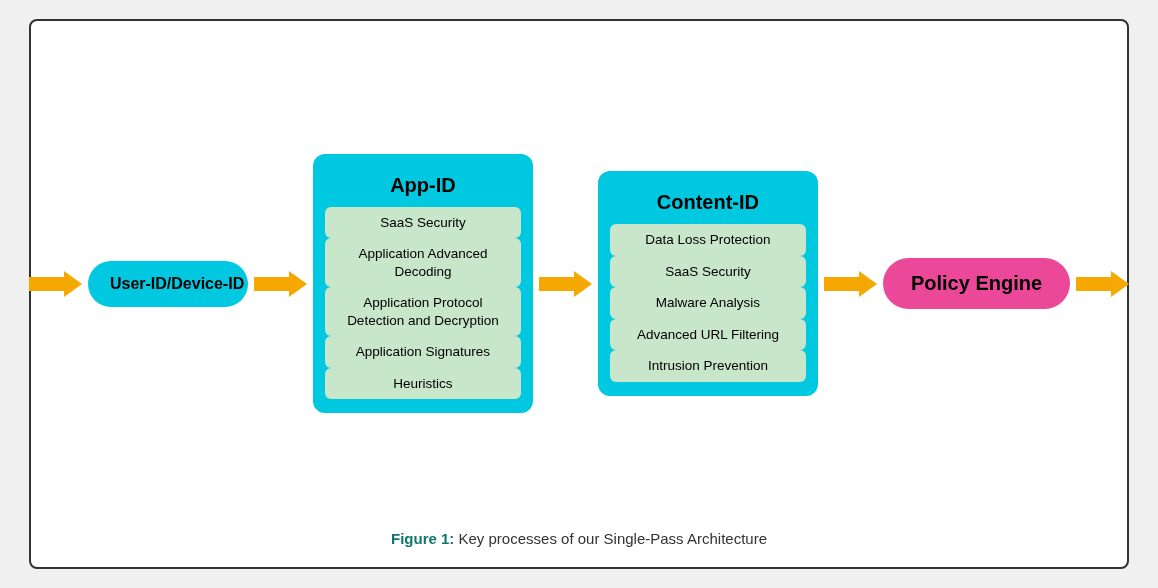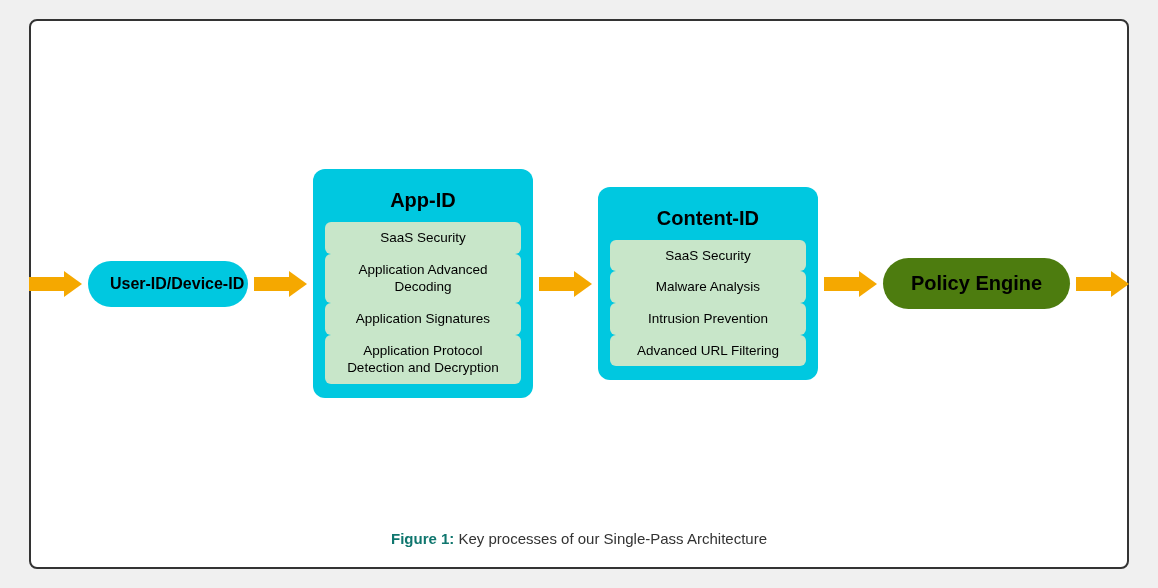--- a/index.html
+++ b/index.html
@@ -67,21 +67,21 @@
       border-radius: 6px;
       padding: 7px 10px;
       text-align: center;
       font-size: 13.5px;
       font-weight: 500;
       color: #000;
       line-height: 1.3;
     }
     
     .policy-box {
-      background: #4d7c0f;
+      background: #ec4899;
       border-radius: 30px;
       padding: 14px 28px;
       text-align: right;
       font-weight: bold;
       font-size: 20px;
       color: #000;
       white-space: nowrap;
     }
     
     .figure-caption {
@@ -131,37 +131,39 @@
     <div class="arrow-combined">
       <div class="arrow-shaft"></div>
       <div class="arrow-tip"></div>
     </div>
 
     <div class="panel">
       <div class="panel-title">App-ID</div>
       <div class="panel-items">
         <div class="panel-item">SaaS Security</div>
         <div class="panel-item">Application Advanced Decoding</div>
+        <div class="panel-item">Application Protocol Detection and Decryption</div>
         <div class="panel-item">Application Signatures</div>
-        <div class="panel-item">Application Protocol Detection and Decryption</div>
+        <div class="panel-item">Heuristics</div>
       </div>
     </div>
 
     <div class="arrow-combined">
       <div class="arrow-shaft"></div>
       <div class="arrow-tip"></div>
     </div>
 
     <div class="panel">
       <div class="panel-title">Content-ID</div>
       <div class="panel-items">
+        <div class="panel-item">Data Loss Protection</div>
         <div class="panel-item">SaaS Security</div>
         <div class="panel-item">Malware Analysis</div>
+        <div class="panel-item">Advanced URL Filtering</div>
         <div class="panel-item">Intrusion Prevention</div>
-        <div class="panel-item">Advanced URL Filtering</div>
       </div>
     </div>
 
     <div class="arrow-combined">
       <div class="arrow-shaft"></div>
       <div class="arrow-tip"></div>
     </div>
 
     <div class="policy-box">
       <span>Policy Engine</span>

